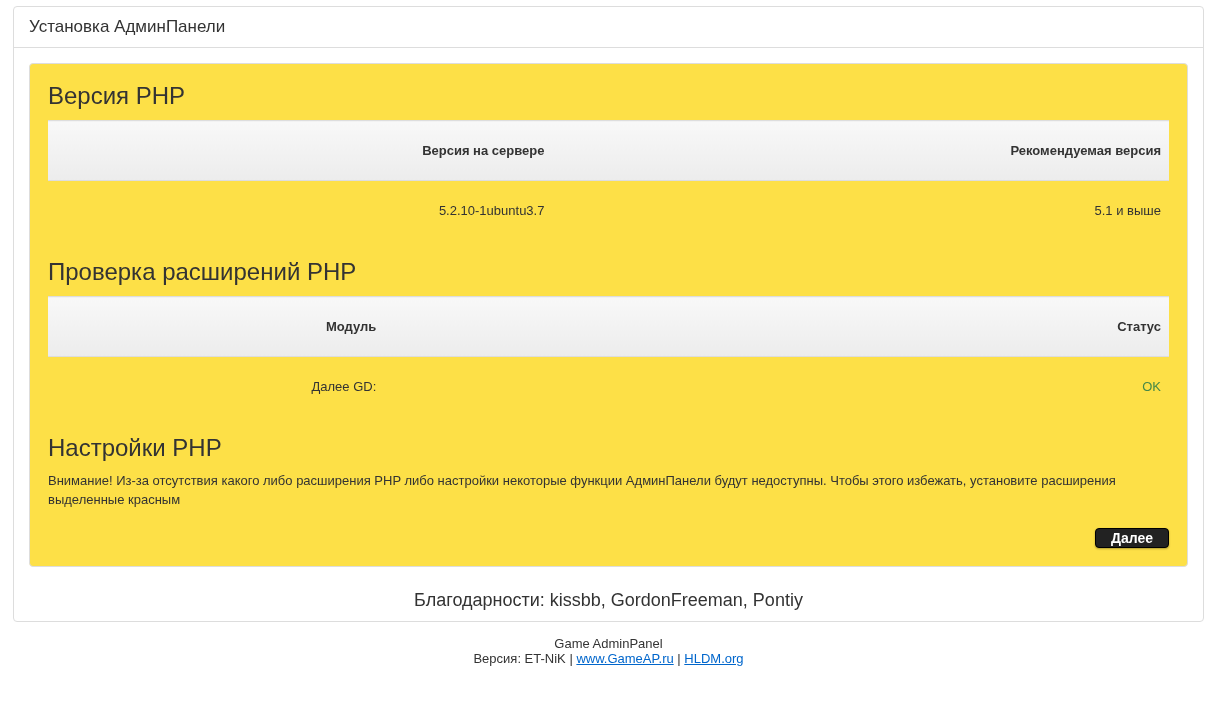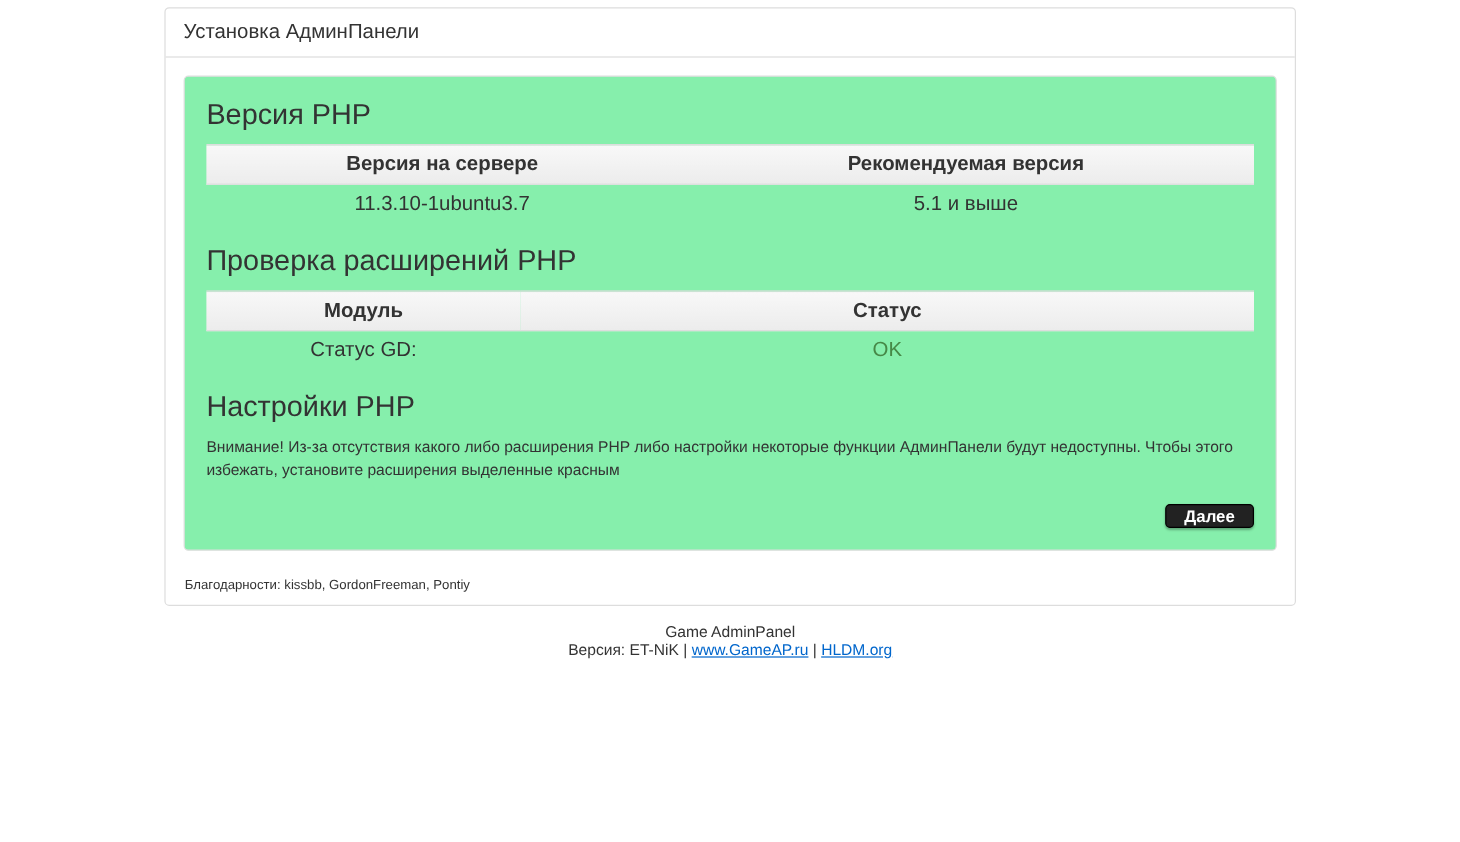--- a/index.html
+++ b/index.html
@@ -4,58 +4,58 @@
 <style>
   * { box-sizing: border-box; }
   html, body {
     margin: 0; padding: 0;
     font-family: "Helvetica Neue", Helvetica, Arial, sans-serif;
     font-size: 13px;
     color: #333;
     background: #fff;
   }
   .outer {
-    width: 943px;
+    width: 1191px;
     margin: 6px auto;
     border: 1px solid #ddd;
     border-radius: 4px;
     background: #fff;
   }
   .panel-heading {
     padding: 10px 15px;
     border-bottom: 1px solid #ddd;
     font-size: 17px;
     color: #333;
   }
   .panel-body {
     padding: 15px;
   }
   .inner {
     border: 1px solid #ddd;
     border-radius: 4px;
     padding: 10px 18px 18px 18px;
-    background: #86efac;
+    background: #fde047;
   }
   h2.section-title {
     font-size: 24px;
     font-weight: 500;
     color: #333;
     margin: 18px 0 10px 0;
   }
   h2.section-title:first-of-type { margin-top: 8px; }
   table {
     width: 100%;
     border-collapse: collapse;
     margin-bottom: 14px;
   }
   th, td {
-    text-align: center;
-    padding: 6px 8px;
+    text-align: right;
+    padding: 22px 8px;
     vertical-align: top;
-    font-size: 17px;
+    font-size: 13px;
   }
   thead th {
     background: linear-gradient(to bottom, #f8f8f8, #ececec);
     border-top: 1px solid #ddd;
     border-bottom: 1px solid #ddd;
     font-weight: bold;
     color: #333;
   }
   tbody td {
     border-top: 1px solid #ddd;
@@ -74,23 +74,23 @@
     font-size: 14px;
     color: #fff;
     background: #222;
     border: 1px solid #000;
     border-radius: 4px;
     cursor: pointer;
     font-weight: bold;
     box-shadow: 0 1px 2px rgba(0,0,0,0.3);
   }
   .credits {
-    text-align: left;
+    text-align: center;
     padding: 8px 16px 10px 16px;
-    font-size: 11px;
+    font-size: 18px;
     color: #333;
   }
   .footer {
     width: 1191px;
     margin: 0 auto;
     text-align: center;
     font-size: 13px;
     color: #333;
     padding: 8px 0 12px 0;
   }
@@ -111,37 +111,37 @@
       <h2 class="section-title">Версия PHP</h2>
       <table>
         <thead>
           <tr>
             <th class="col-half-1">Версия на сервере</th>
             <th class="col-half-2">Рекомендуемая версия</th>
           </tr>
         </thead>
         <tbody>
           <tr>
-            <td>11.3.10-1ubuntu3.7</td>
+            <td>5.2.10-1ubuntu3.7</td>
             <td>5.1 и выше</td>
           </tr>
         </tbody>
       </table>
 
       <h2 class="section-title">Проверка расширений PHP</h2>
       <table>
         <thead>
           <tr>
             <th class="col-mod">Модуль</th>
             <th class="col-stat">Статус</th>
           </tr>
         </thead>
         <tbody>
           <tr>
-            <td>Статус GD:</td>
+            <td>Далее GD:</td>
             <td class="status-ok">OK</td>
           </tr>
         </tbody>
       </table>
 
       <h2 class="section-title">Настройки PHP</h2>
 
       <p class="warning-text">Внимание! Из-за отсутствия какого либо расширения PHP либо настройки некоторые функции АдминПанели будут недоступны. Чтобы этого избежать, установите расширения выделенные красным</p>
 
       <div class="btn-row">

